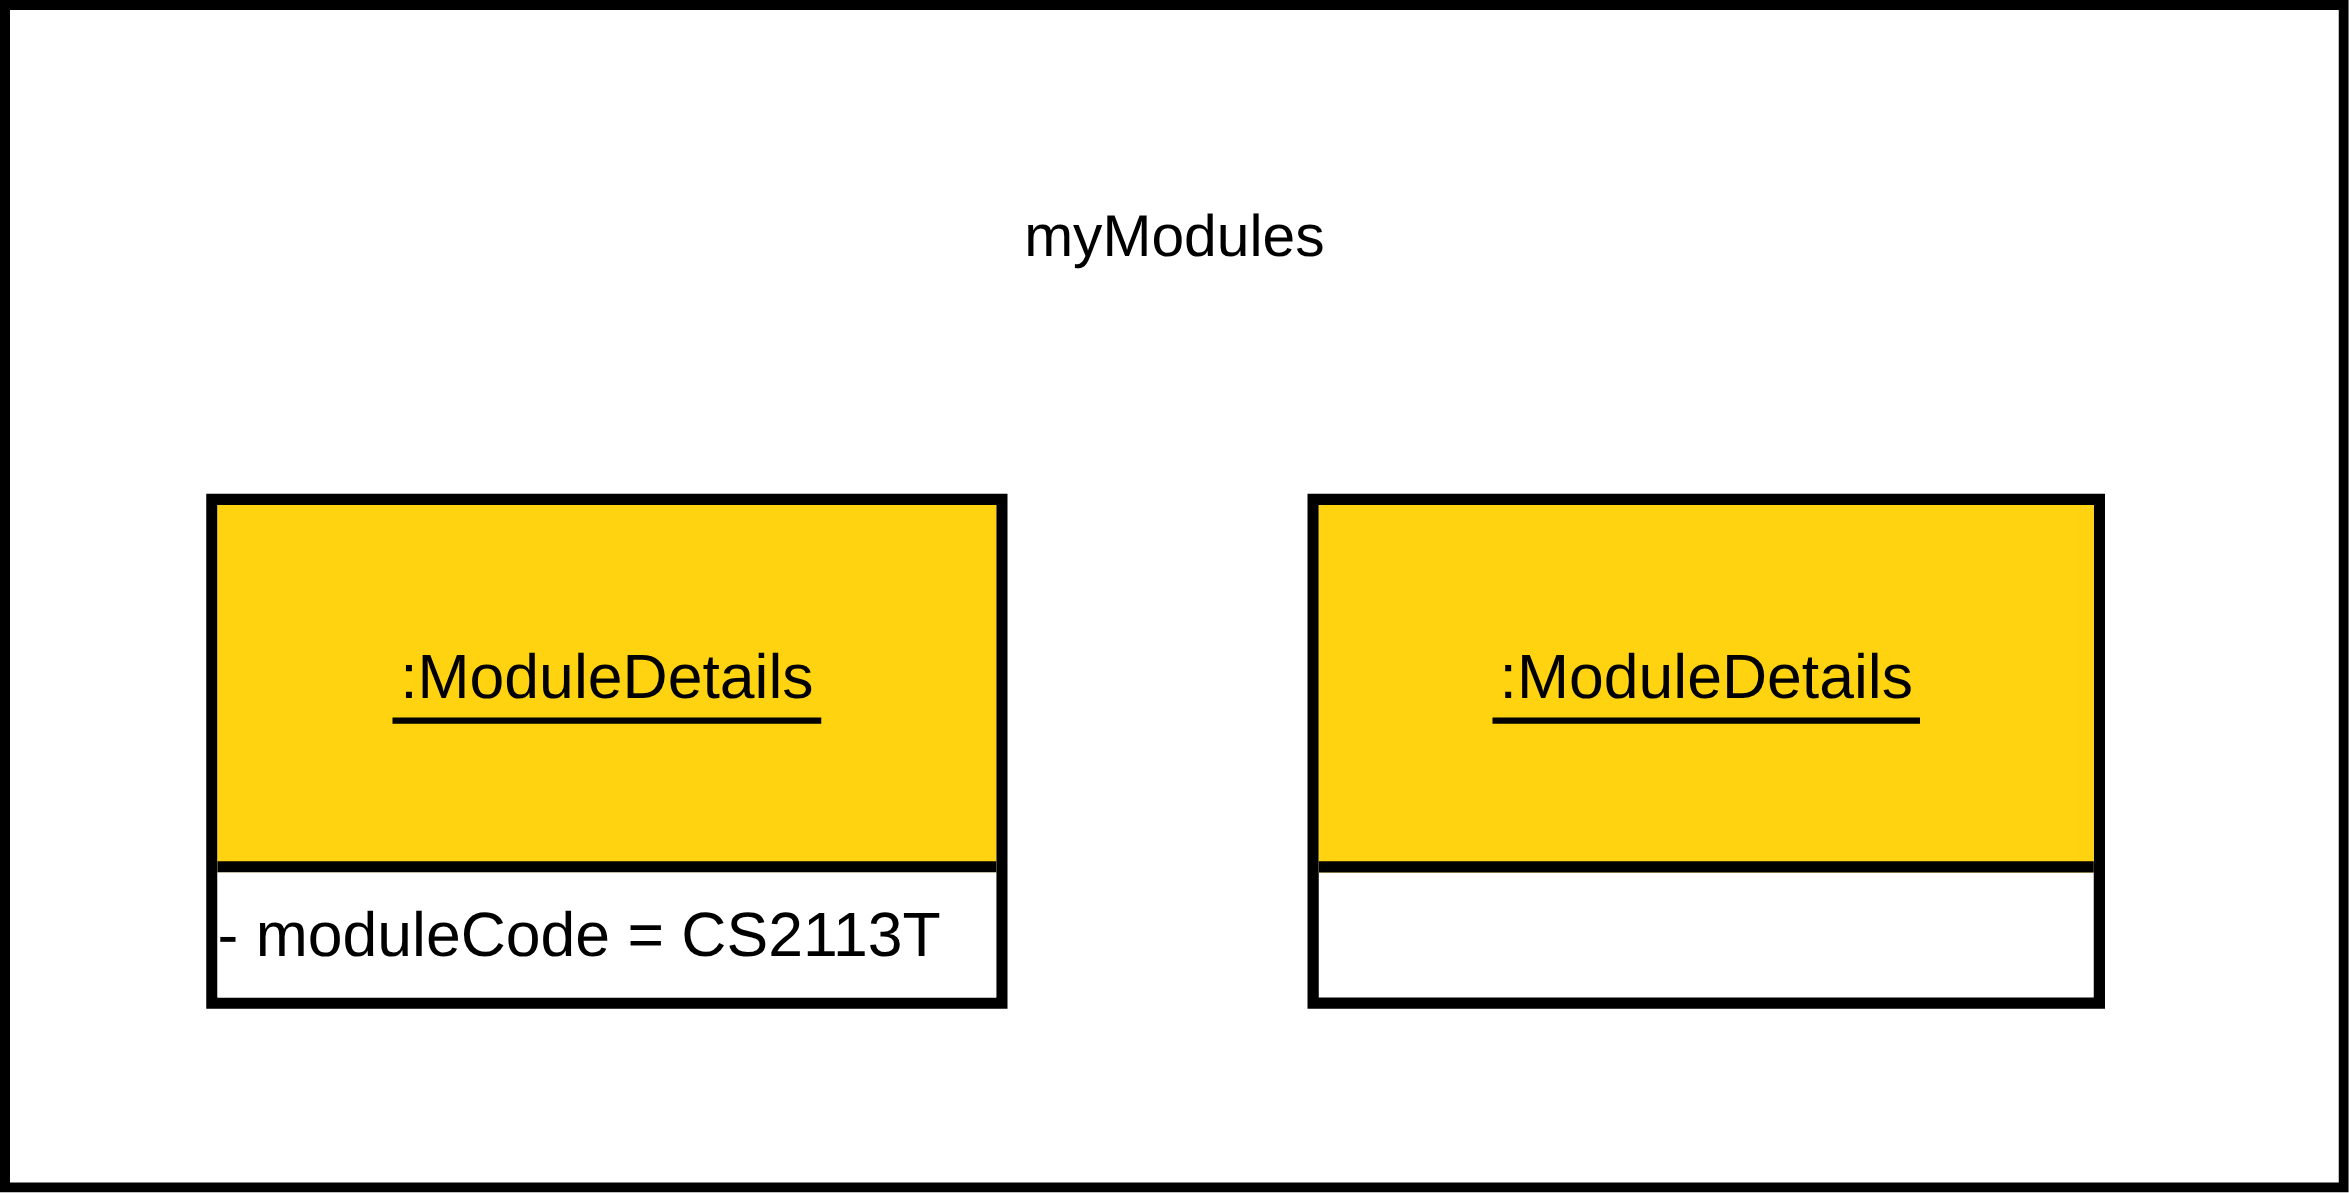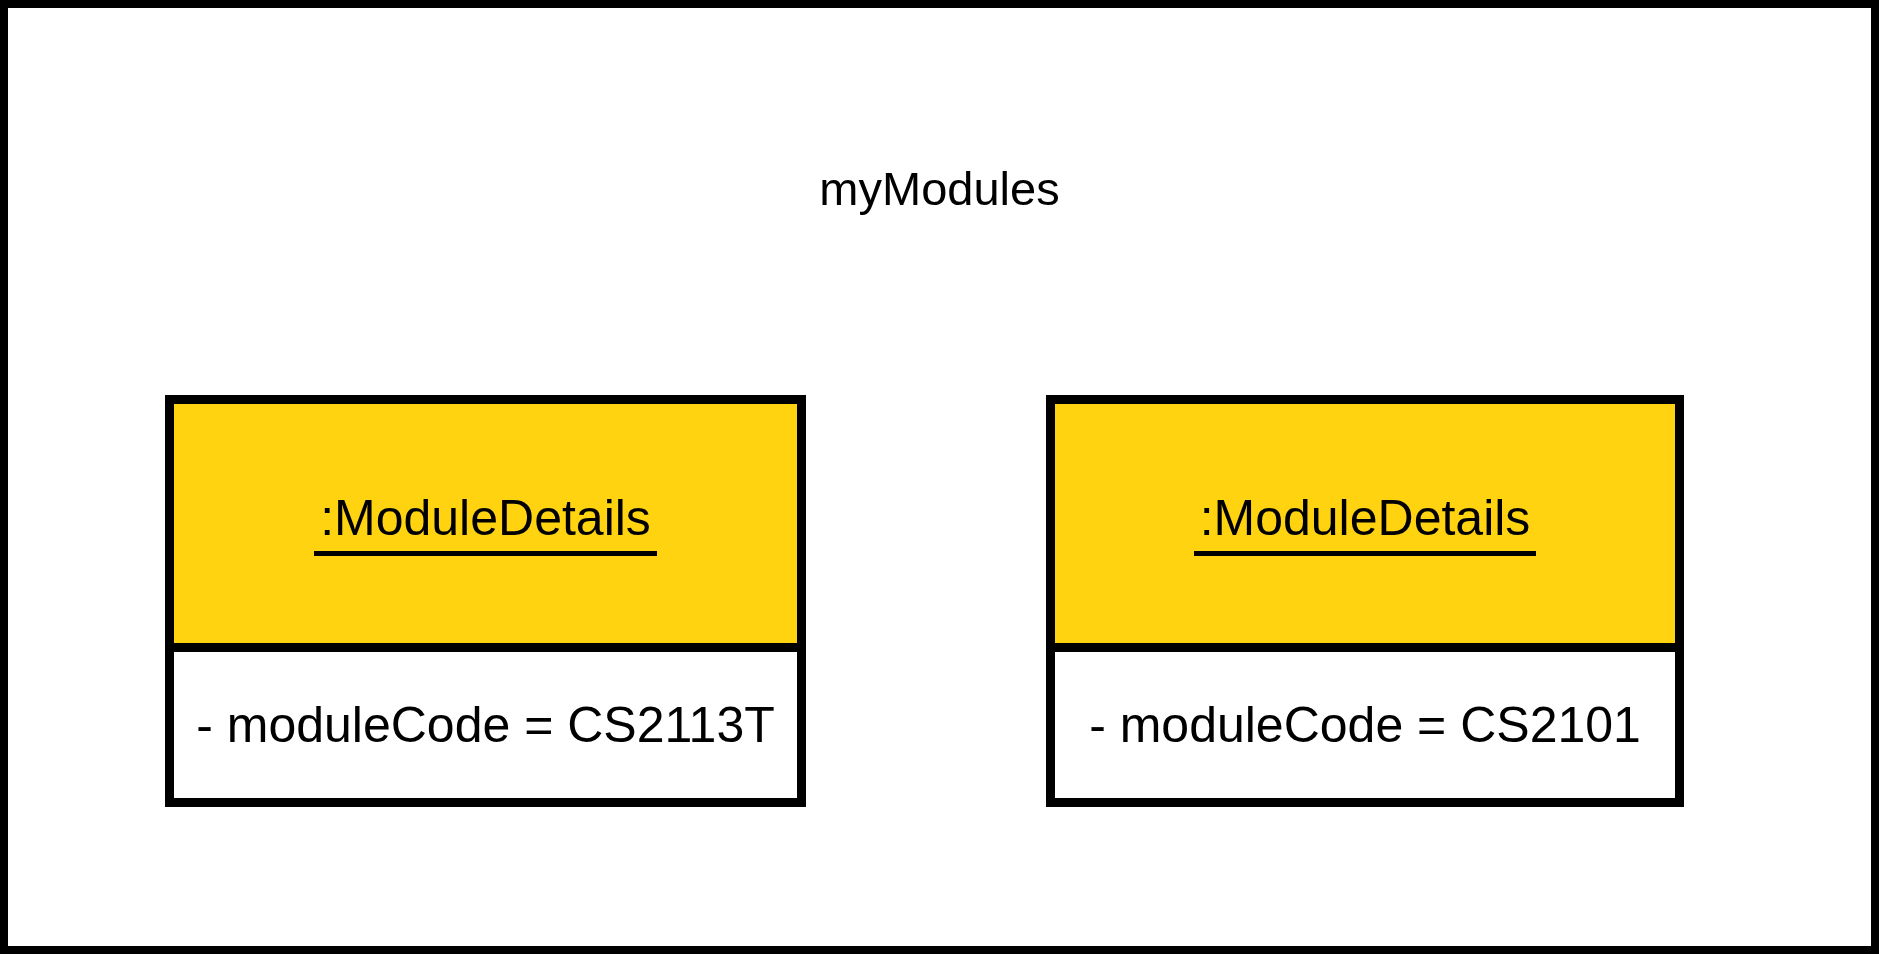--- a/index.html
+++ b/index.html
@@ -39,40 +39,39 @@
     box-sizing: border-box;
     border: 9px solid var(--box-border, #000000);
     background: var(--body-fill, #FFFFFF);
     display: flex;
     flex-direction: column;
   }
   .box-left  { left: 165px;  width: 641px; }
   .box-right { left: 1046px; width: 638px; }
   .object-header {
     flex: none;
-    height: 248px;
+    height: 294px;
     box-sizing: border-box;
     border-bottom: 9px solid var(--box-border, #000000);
     background: var(--header-fill, #FFD30F);
     display: flex;
     align-items: center;
     justify-content: center;
   }
   .object-name {
     font-size: 50px;
     line-height: 1.1;
     border-bottom: 5px solid currentColor;
     padding: 0 6px 5px 6px;
     white-space: pre;
   }
   .object-body {
     flex: 1;
     display: flex;
     align-items: center;
-    justify-content: center;
     background: var(--body-fill, #FFFFFF);
   }
   .object-attr {
     font-size: 50px;
     line-height: 1.1;
     white-space: pre;
   }
 </style>
 </head>
 <body>
@@ -87,16 +86,13 @@
   </div>
   <div class="object-body">
     <span class="object-attr">- moduleCode = CS2113T</span>
   </div>
 </div>
 
 <div class="object-box box-right">
   <div class="object-header">
     <span class="object-name">:ModuleDetails</span>
   </div>
-  <div class="object-body">
-    <span class="object-attr">- moduleCode = CS2101</span>
-  </div>
 </div>
 
 </body></html>

